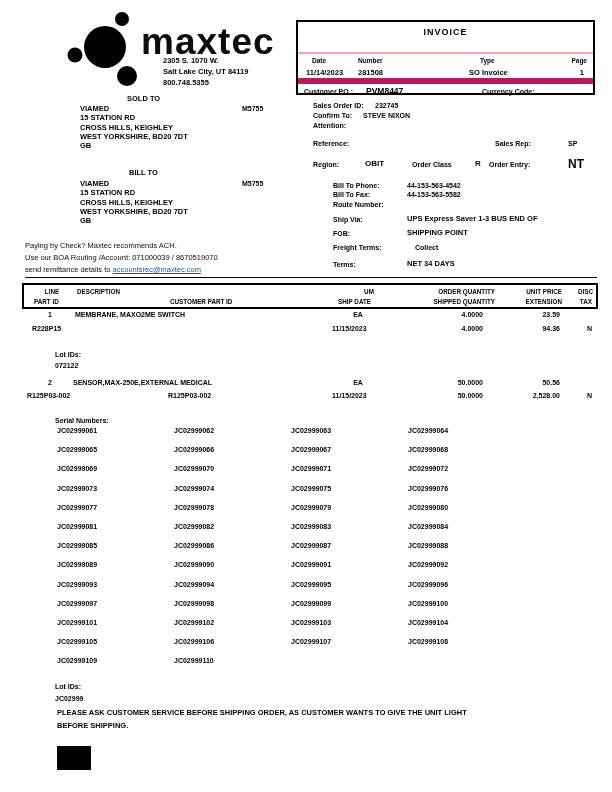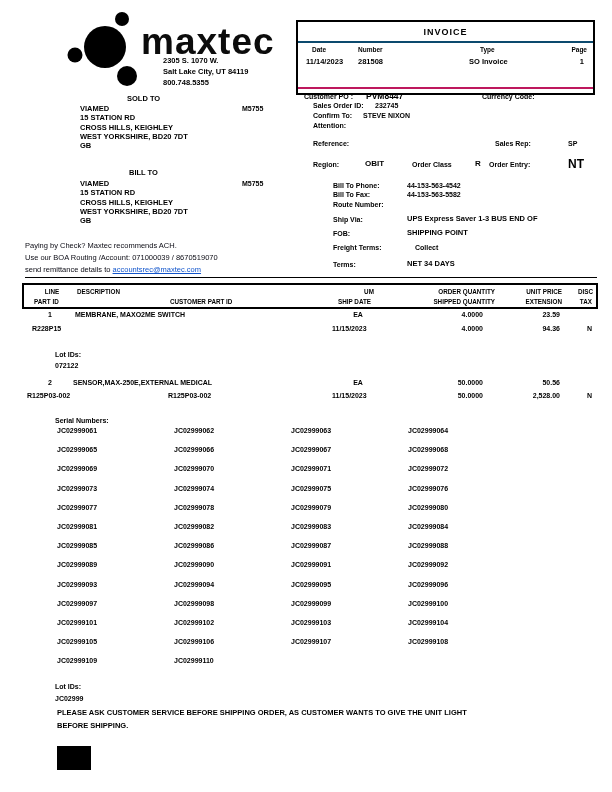--- a/index.html
+++ b/index.html
@@ -13,22 +13,22 @@
   .r { text-align:right; }
   .c { text-align:center; }
 
   
   .logo-mark { position:absolute; left:58px; top:8px; }
   .brand { position:absolute; left:141px; top:22px; font-size:37px; font-weight:700; letter-spacing:1px; line-height:40px; color:#0c0c0c; }
   .addr-co { position:absolute; left:163px; top:55px; font-size:7.5px; font-weight:700; line-height:11px; }
 
   
   .invbox { position:absolute; left:296px; top:20px; width:299px; height:75px; border:2px solid #000; }
-  .inv-title { height:21px; border-bottom:2px solid #0c4a6e; text-align:center; font-size:9px; font-weight:700; line-height:21px; letter-spacing:1px; }
-  .inv-mid { position:relative; height:46px; border-bottom:2px solid #be185d; }
+  .inv-title { height:32px; border-bottom:2px solid #fca5a5; text-align:center; font-size:9px; font-weight:700; line-height:21px; letter-spacing:1px; }
+  .inv-mid { position:relative; height:30px; border-bottom:6px solid #be185d; }
   .inv-po { position:relative; height:18px; }
   .lab { font-size:6.5px; }
 
   
   .addr-block { position:absolute; font-size:7.5px; font-weight:700; line-height:9.3px; white-space:nowrap;margin-left:12px; }
 
   .ach { position:absolute; left:25px; font-size:7.5px; font-weight:400; line-height:9px; white-space:nowrap; color:#0b0b14; }
   .ach a { color:#1155CC; text-decoration:underline; }
 
   .sep { position:absolute; left:25px; top:277px; width:572px; border-top:1.4px solid #000; }

